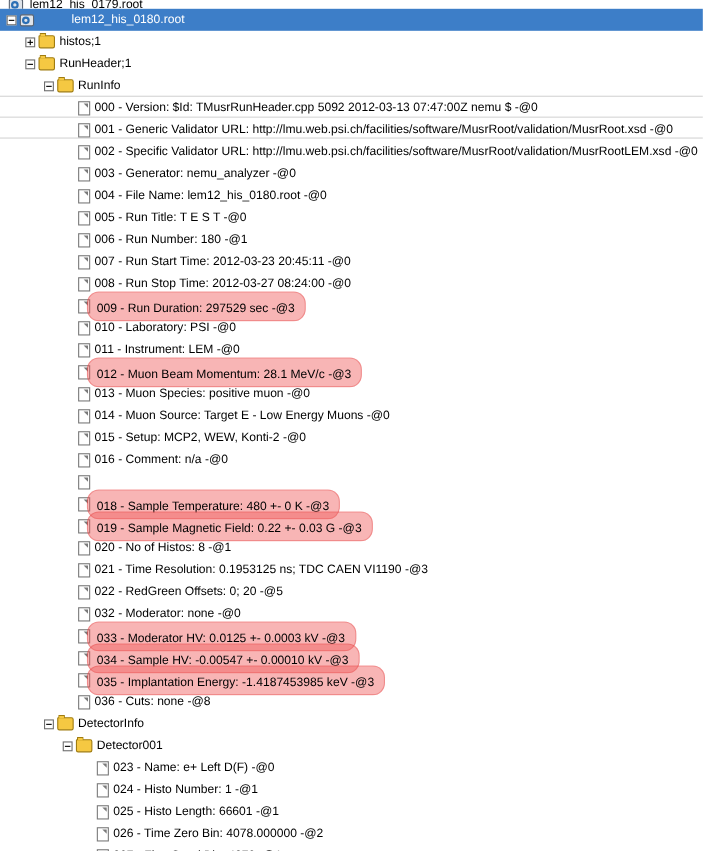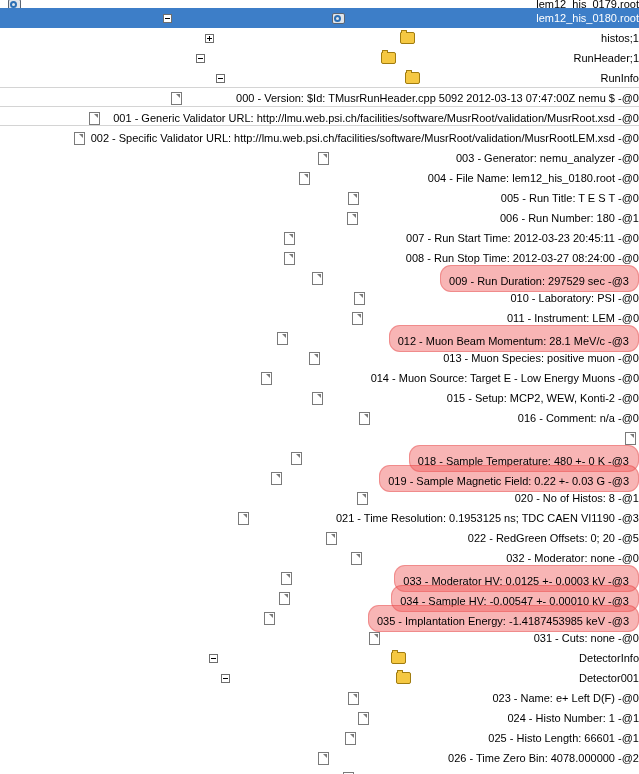--- a/index.html
+++ b/index.html
@@ -21,21 +21,20 @@
     height: 774px;
     overflow: hidden;
   }
   .row {
     position: relative;
     height: 20px;
     line-height: 20px;
     white-space: nowrap;
     display: flex;
     align-items: center;
-    justify-content: space-between;
   }
   .row.partial-top {
     height: 8px;
     line-height: 8px;
     overflow: hidden;
   }
   .row.selected {
     background: #3d7ec8;
     color: #ffffff;
   }
@@ -367,21 +366,21 @@
       <div class="row highlight">
         <span class="indent" style="width: 57px;"></span>
         <span class="toggle-spacer"></span>
         <span class="icon icon-doc"></span>
         <span class="hl"><span class="label">035 - Implantation Energy: -1.4187453985 keV -@3</span></span>
       </div>
       <div class="row">
         <span class="indent" style="width: 57px;"></span>
         <span class="toggle-spacer"></span>
         <span class="icon icon-doc"></span>
-        <span class="label">031 - Cuts: none -@0</span>
+        <span class="label">036 - Cuts: none -@8</span>
       </div>
       <div class="row">
         <span class="indent" style="width: 40px;"></span>
         <span class="toggle"></span>
         <span class="icon icon-folder"></span>
         <span class="label">DetectorInfo</span>
       </div>
       <div class="row">
         <span class="indent" style="width: 57px;"></span>
         <span class="toggle"></span>

